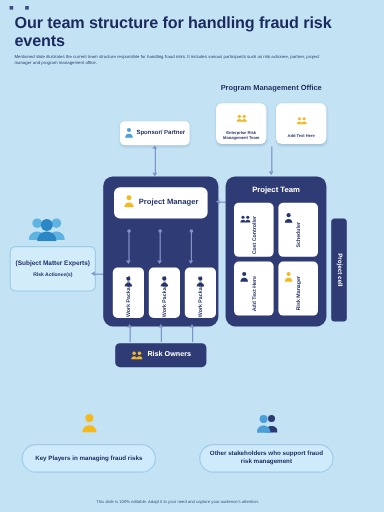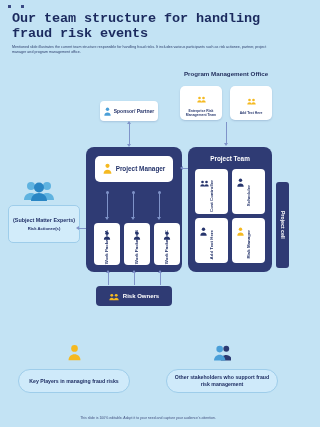--- a/index.html
+++ b/index.html
@@ -11,21 +11,21 @@
   }
   .slide{position:absolute;inset:0;background:#c3e3f4;}
 
   
   .dots{position:absolute;top:5px;left:8px;display:flex;gap:10px;}
   .dots i{display:block;width:3px;height:3px;background:#3b4a84;}
 
   
   .header{position:absolute;top:11px;left:12px;right:14px;}
   .title{
-    font-family:Liberation Mono, monospace;
+    font-family:Liberation Sans, sans-serif;
     font-size:13.5px;line-height:15px;font-weight:700;color:#1b2a5e;
     letter-spacing:-.1px;margin:0;
   }
   .subtitle{
     margin-top:4px;font-size:3.6px;line-height:5px;color:#2a3c6b;
     max-width:255px;letter-spacing:.02px;
   }
   .navy{background:#2f3b74;border-radius:8px;}
 
   

